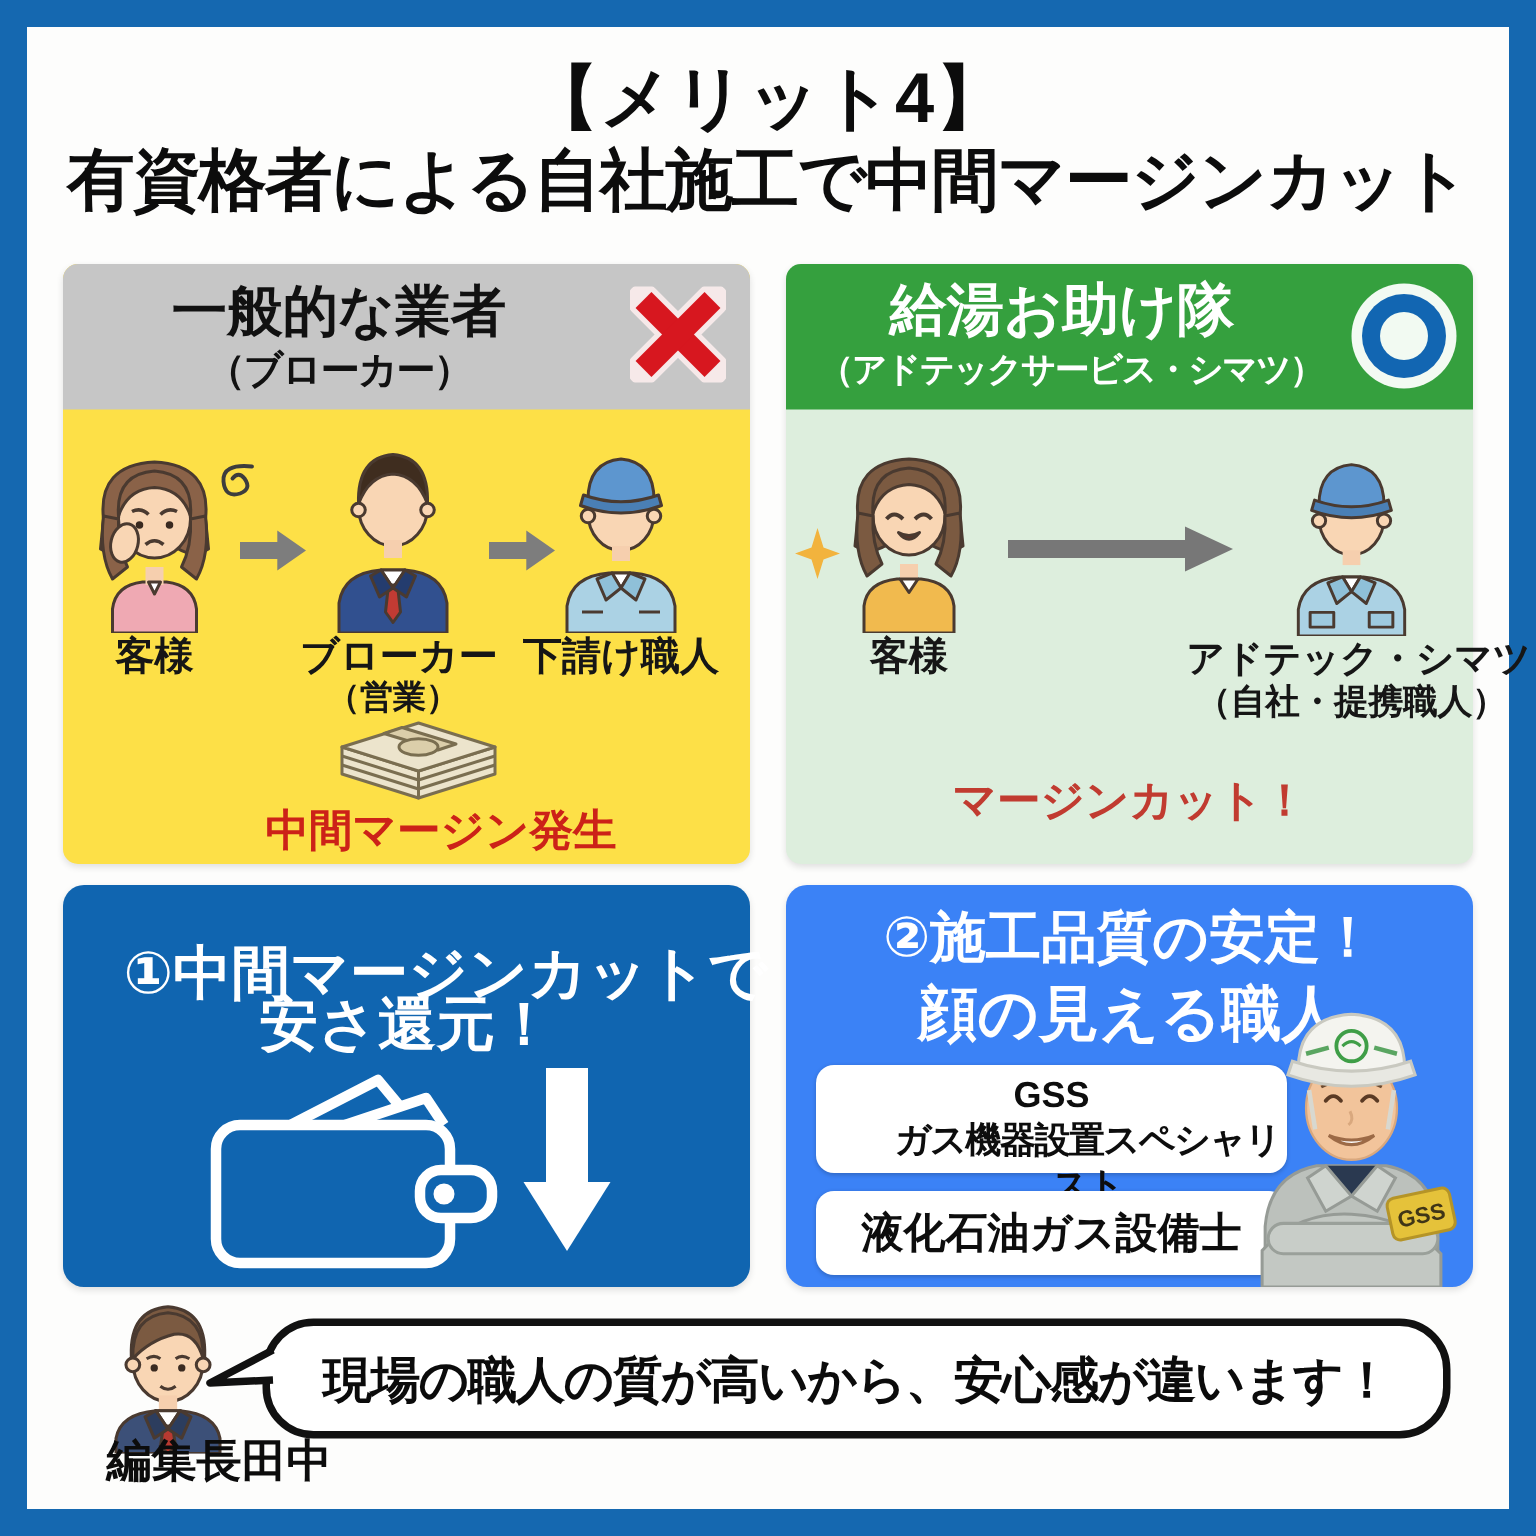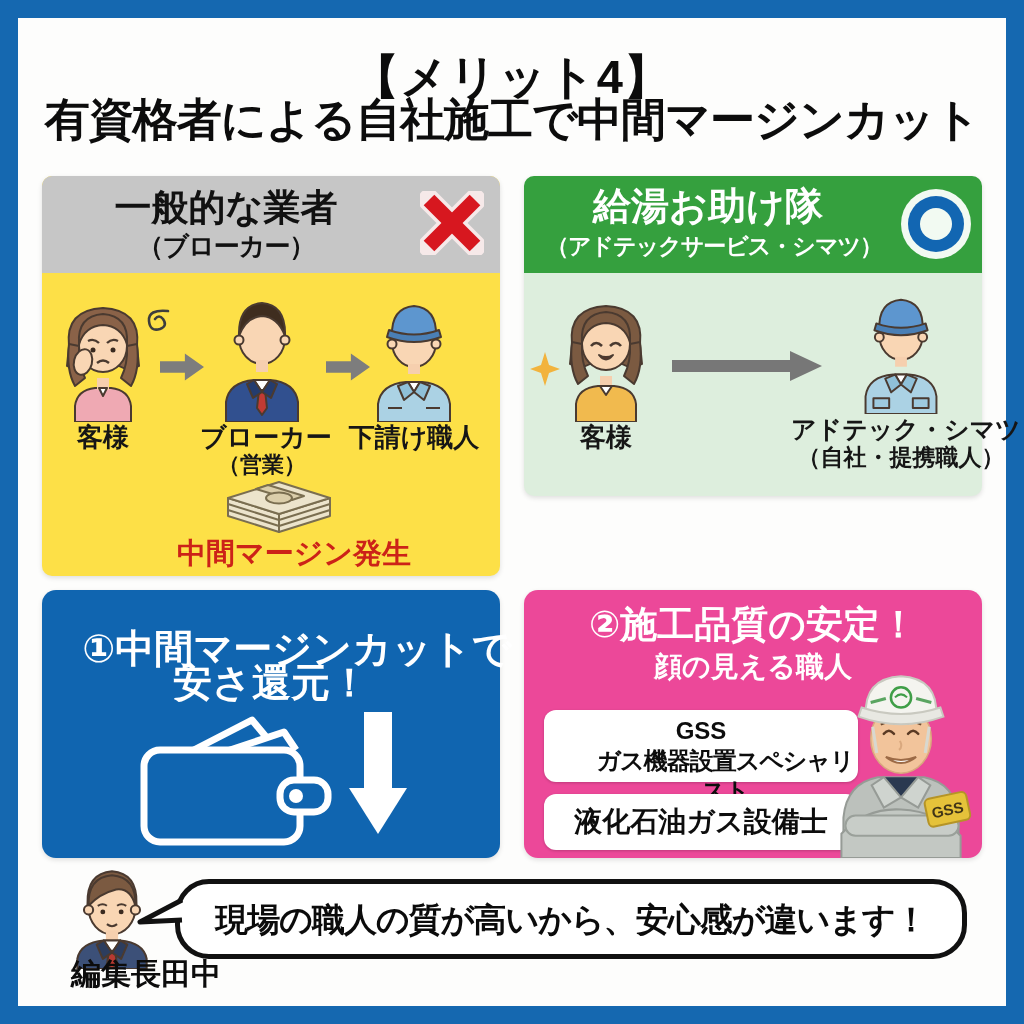--- a/index.html
+++ b/index.html
@@ -6,29 +6,29 @@
   body{
     width:1024px;height:1024px;position:relative;
     background:#1568b0;
     font-family:"Liberation Sans","DejaVu Sans",sans-serif;
     overflow:hidden;
   }
   .inner{position:absolute;left:18px;top:18px;width:988px;height:988px;background:#fdfdfc;}
   .abs{position:absolute;}
 
   
-  .title1{left:0;top:16px;width:988px;font-size:47px;font-weight:900;color:#0c0c0c;text-align:center;letter-spacing:1px;margin-top:12px;}
+  .title1{left:0;top:16px;width:988px;font-size:47px;font-weight:900;color:#0c0c0c;text-align:center;letter-spacing:1px;}
   .title2{left:0;top:72px;width:988px;font-size:45px;font-weight:900;color:#0c0c0c;text-align:center;letter-spacing:-1px;}
 
   
   .panel{position:absolute;border-radius:10px;box-shadow:0 2px 5px rgba(0,0,0,.12);}
   .p-tl{left:24px;top:158px;width:458px;height:400px;background:#fde047;}
-  .p-tr{left:506px;top:158px;width:458px;height:320px;background:#ddeedd;}
+  .p-tr{left:506px;top:158px;width:458px;height:400px;background:#ddeedd;}
   .p-bl{left:24px;top:572px;width:458px;height:268px;background:#1065b0;border-radius:14px;}
-  .p-br{left:506px;top:572px;width:458px;height:268px;background:#ec4899;border-radius:14px;}
+  .p-br{left:506px;top:572px;width:458px;height:268px;background:#3b82f6;border-radius:14px;}
 
   .hdr{position:absolute;left:0;top:0;width:100%;height:97px;border-radius:10px 10px 0 0;}
   .hdr-gray{background:#c6c6c6;}
   .hdr-green{background:#35a03e;}
   .hdr-main{position:absolute;left:0;right:90px;top:7px;text-align:center;font-size:37px;font-weight:900;color:#111;}
   .hdr-sub{position:absolute;left:0;right:90px;top:53px;text-align:center;font-size:26px;font-weight:800;color:#111;letter-spacing:-1px;}
   .hdr-main.white,.hdr-sub.white{color:#fff;}
   .p-tr .hdr-main{font-size:38px;top:5px;}
   .p-tr .hdr-sub{font-size:23px;top:55px;right:78px;}
 
@@ -43,21 +43,21 @@
   .tr-label{font-size:25px;}
   .tr-sublabel{font-size:23px;}
 
   .warning-red{left:0;top:358px;width:458px;text-align:center;font-size:29px;font-weight:900;color:#cc2218;padding-left:23px;}
   .highlight-red{left:0;top:338px;width:458px;text-align:center;font-size:29px;font-weight:900;color:#c13b30;}
 
   .merit-line{left:0;width:458px;text-align:center;font-weight:900;color:#fff;}
   .bl-l1{top:32px;font-size:39px;margin-left:26px;}
   .bl-l2{top:66px;font-size:39px;}
   .br-l1{top:10px;font-size:37px;}
-  .br-l2{top:58px;font-size:28px;}
+  .br-l2{top:58px;font-size:40px;}
 
   .badge{position:absolute;left:20px;width:314px;background:#fff;border-radius:12px;color:#0d0d0d;font-weight:900;text-align:center;box-shadow:0 1px 3px rgba(0,0,0,.2);}
   .badge1{top:120px;height:72px;}
   .badge1 .l1{font-size:24px;line-height:30px;padding-top:6px;}
   .badge1 .l2{font-size:24px;line-height:30px;letter-spacing:-1px;padding-left:48px;}
   .badge2{top:204px;height:56px;font-size:28px;line-height:56px;}
 
   
   .avatar-label{left:10px;top:936px;width:236px;text-align:center;font-size:30px;font-weight:900;color:#0c0c0c;}
   .bubble{left:157px;top:861px;width:792px;height:80px;background:#fff;border:5px solid #111;border-radius:34px;box-sizing:border-box;}
@@ -202,41 +202,42 @@
       <div class="actor-label">客様</div>
     </div>
     <svg class="abs" style="left:6px;top:176px;" width="30" height="34" viewBox="0 0 30 34">
       <path d="M15 0 L19 13 L30 17 L19 21 L15 34 L11 21 L0 17 L11 13 Z" fill="#f2b33d"></path>
     </svg>
 
     <svg class="abs" style="left:148px;top:172px;" width="150" height="36" viewBox="0 0 150 36">
       <polygon points="0,12 118,12 118,3 150,18 118,33 118,24 0,24" fill="#777"></polygon>
     </svg>
 
-    <div class="actor" style="left:267px;top:108px;width:220px;">
+    <div class="actor" style="left:267px;top:118px;width:220px;">
       <svg width="96" height="130" viewBox="0 0 96 132">
         <g stroke="#4a3a30" stroke-width="2" stroke-linejoin="round">
           <ellipse cx="48" cy="52" rx="22" ry="25" fill="#f9d6b4"></ellipse>
           <circle cx="26" cy="54" r="4.5" fill="#f9d6b4"></circle>
           <circle cx="70" cy="54" r="4.5" fill="#f9d6b4"></circle>
           <path d="M26 46 Q25 18 48 16 Q71 18 70 46 Q48 52 26 46 Z" fill="#5d96cf"></path>
           <path d="M21 47 Q48 57 75 47 L73 40 Q48 49 23 40 Z" fill="#4a7fb5"></path>
           <rect x="42" y="74" width="12" height="10" fill="#f6cfae" stroke="none"></rect>
           <path d="M12 132 L12 114 Q15 94 40 92 L56 92 Q81 94 84 114 L84 132 Z" fill="#abd2e4"></path>
           <path d="M42 92 L48 102 L54 92 Z" fill="#fff"></path>
           <path d="M42 92 L48 102 L38 110 L32 96 Z" fill="#8fc0d8"></path>
           <path d="M54 92 L48 102 L58 110 L64 96 Z" fill="#8fc0d8"></path>
           <path d="M20 116 h16 v10 h-16 z" fill="#9ecadf"></path>
           <path d="M60 116 h16 v10 h-16 z" fill="#9ecadf"></path>
         </g>
       </svg>
       <div class="actor-label tr-label">アドテック・シマツ</div>
       <div class="actor-sublabel tr-sublabel">（自社・提携職人）</div>
     </div>
 
+    <div class="abs highlight-red">マージンカット！</div>
   </div>
 
   <div class="panel p-bl">
     <div class="abs merit-line bl-l1">①中間マージンカットで</div>
     <div class="abs merit-line bl-l2">安さ還元！</div>
     <svg class="abs" style="left:86px;top:118px;" width="300" height="142" viewBox="0 0 300 142">
       <g stroke="#fff" stroke-width="7" fill="#1065b0" stroke-linejoin="round">
         <path d="M58 46 L124 12 L144 36"></path>
         <path d="M90 46 L156 24 L168 42"></path>
         <rect x="16" y="42" width="156" height="92" rx="16"></rect>

